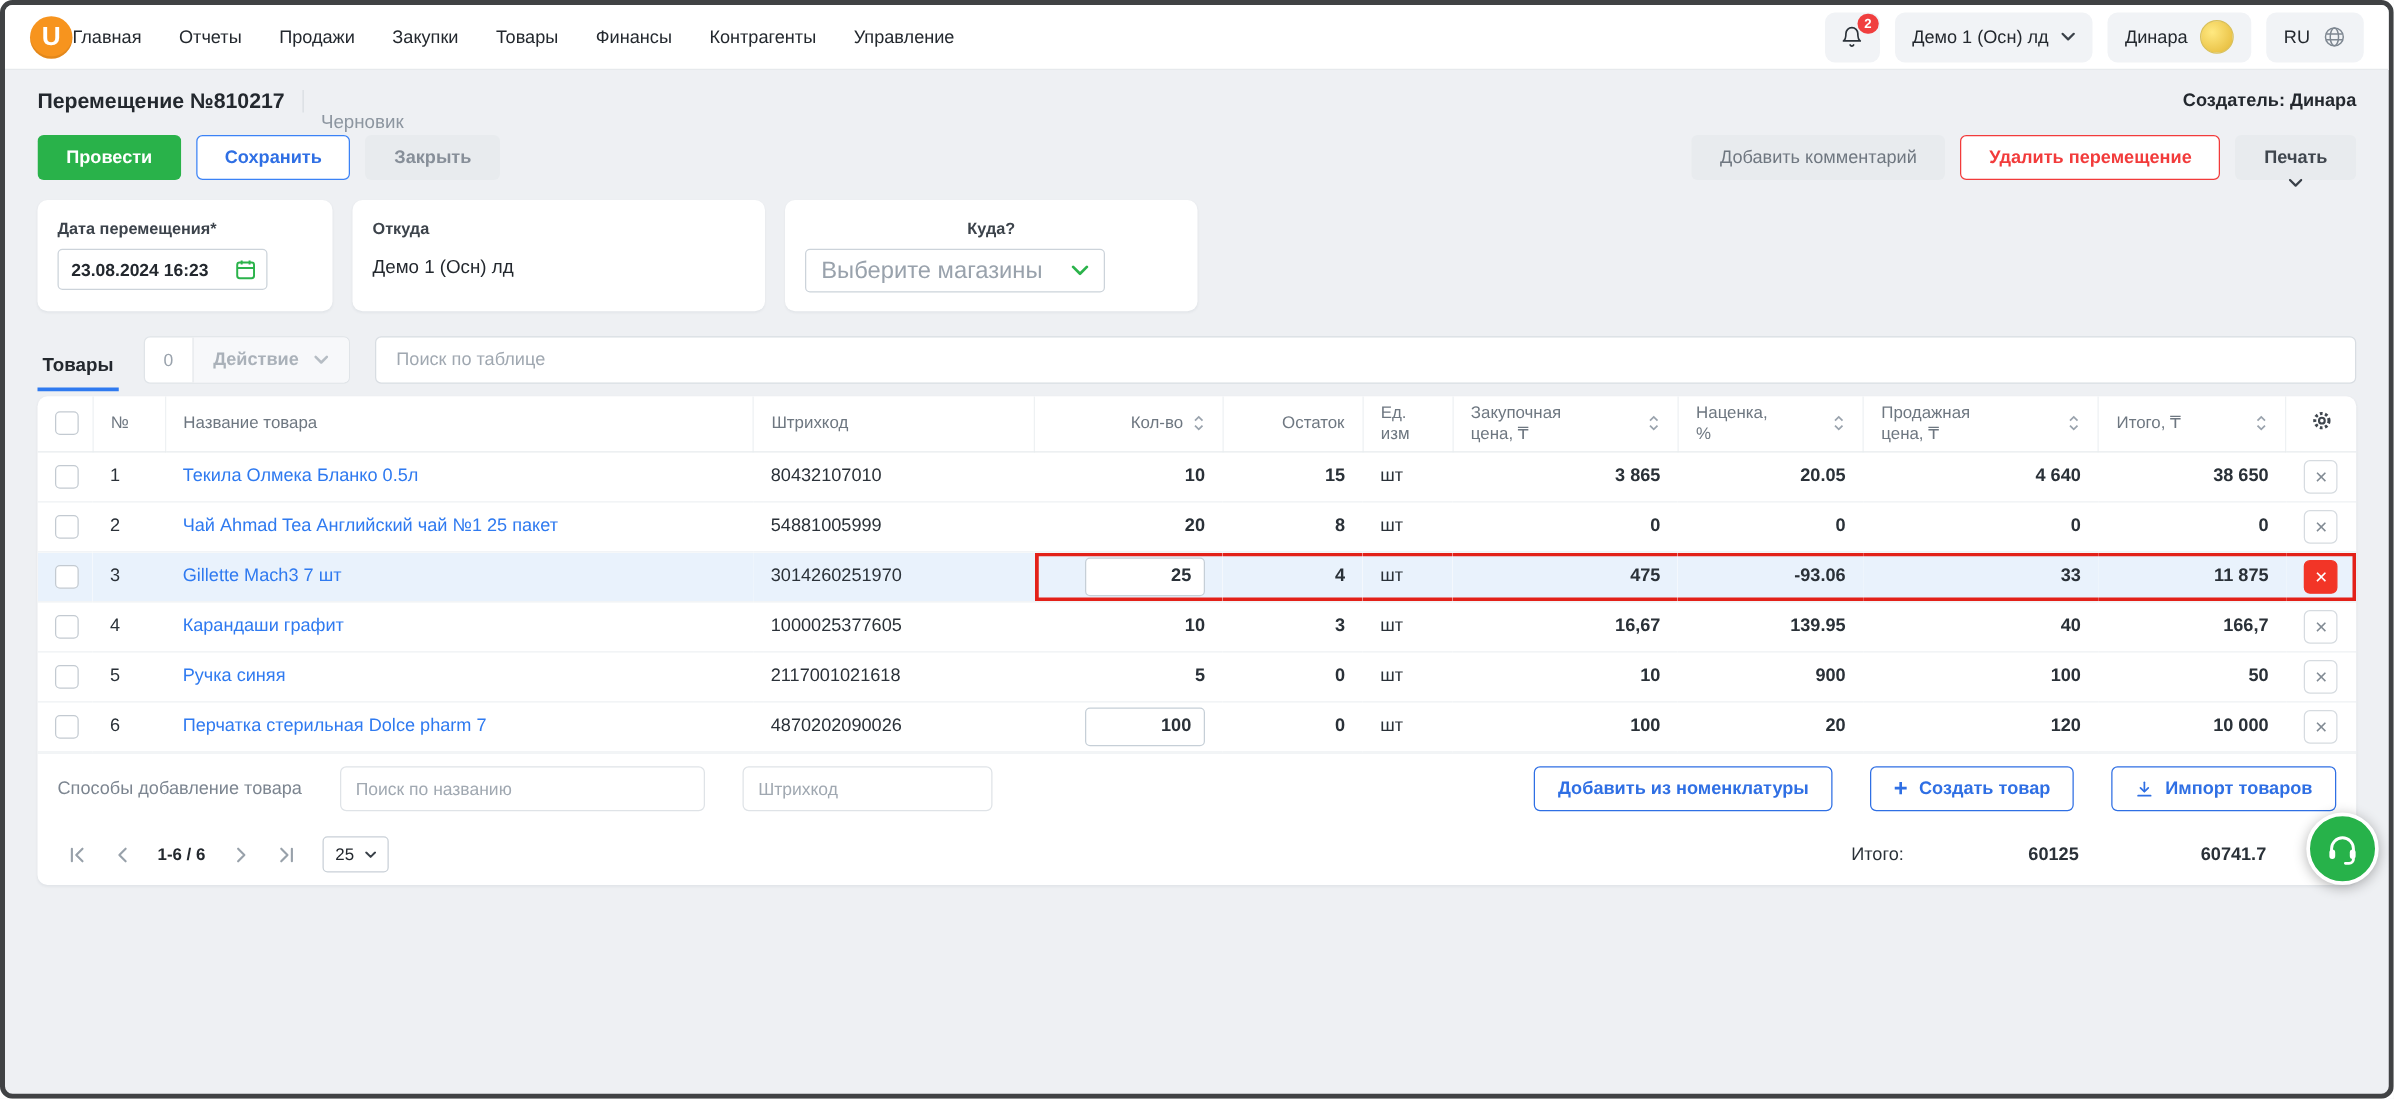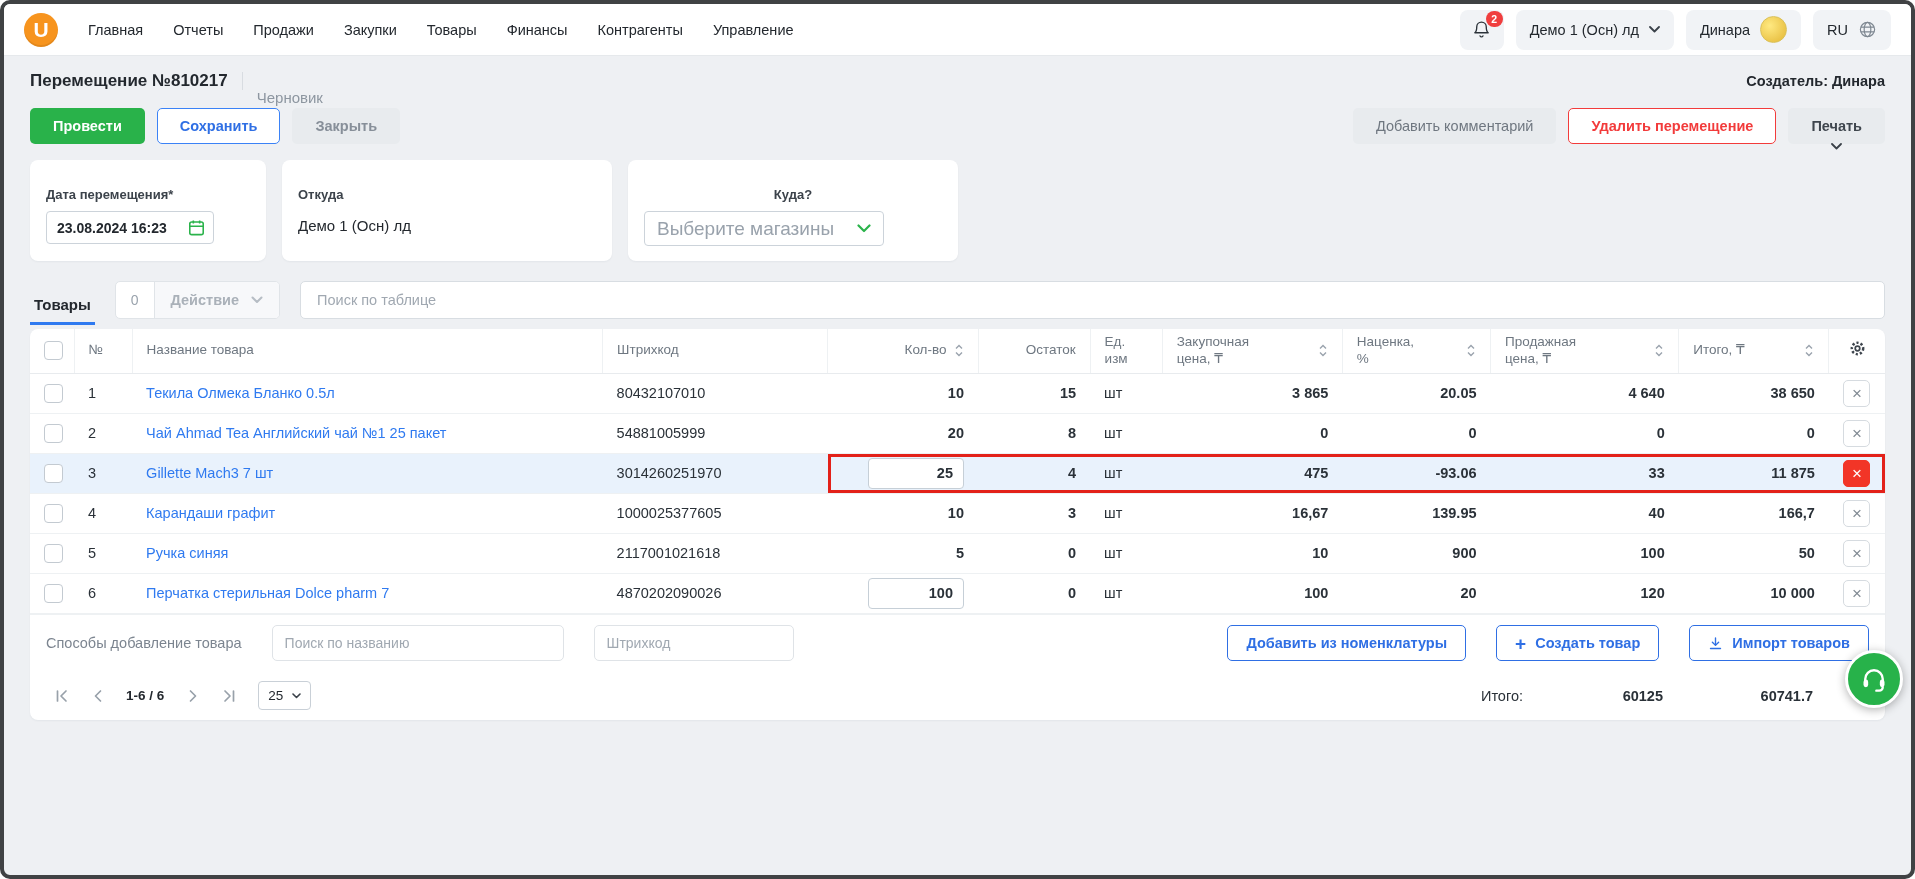--- a/index.html
+++ b/index.html
@@ -3,21 +3,21 @@
 <meta charset="utf-8">
 <style>
   * { margin:0; padding:0; box-sizing:border-box; }
   html,body { width:1915px; height:879px; }
   body { font-family:"Liberation Sans","DejaVu Sans",sans-serif; background:#fff; }
   .frame { position:relative; width:1915px; height:879px; border:4px solid #404244; border-radius:10px; background:#eef0f3; overflow:hidden; }
 
   
   .topnav { height:52px; background:#fff; border-bottom:1px solid #e6e9ec; display:flex; align-items:center; padding:0 20px; }
   .logo { width:34px; height:34px; border-radius:50%; background:#f7941e; color:#fff; font-weight:bold; font-size:21px; display:flex; align-items:center; justify-content:center; cursor:pointer; box-shadow:inset 0 -2px 0 rgba(0,0,0,.08); }
-  .menu { display:flex; gap:30px; margin-left:30px; }
+  .menu { display:flex; gap:30px; }
   .menu a { color:#23282e; font-size:14.5px; font-weight:500; text-decoration:none; cursor:pointer; white-space:nowrap; }
   .nav-right { margin-left:auto; display:flex; align-items:center; gap:12px; }
   .nav-chip { background:#f1f3f6; border-radius:8px; height:40px; display:flex; align-items:center; gap:10px; padding:0 14px; font-size:14.5px; font-weight:500; color:#23282e; cursor:pointer; white-space:nowrap; }
   .bell-wrap { position:relative; width:44px; justify-content:center; padding:0; }
   .badge { position:absolute; top:1px; right:1px; background:#f03e3e; color:#fff; border-radius:9px; font-size:10.5px; min-width:17px; height:16px; display:flex; align-items:center; justify-content:center; padding:0 4px; font-weight:bold; }
   .avatar { width:27px; height:27px; border-radius:50%; background:radial-gradient(circle at 35% 35%, #ffe981, #e3b634); border:1px solid #d9c05a; }
   .chev { color:#3a4149; display:flex; }
 
   
   .content { padding:12px 26px 0; }
@@ -33,21 +33,21 @@
   .btn-green { background:#29b24a; color:#fff; }
   .btn-blue-outline { background:#fff; border-color:#3b82f6; color:#2f6fe4; }
   .btn-gray { background:#e8ebee; color:#878f99; }
   .btn-muted { color:#6f7780; font-weight:400; }
   .btn-red-outline { background:#fff; border-color:#f23b3b; color:#f23b3b; }
   .btn-print { color:#3f464e;flex-direction:column; }
   .spacer { flex:1; }
 
   
   .form-row { display:flex; gap:16px; margin-top:16px; }
-  .card { background:#fff; border-radius:8px; padding:27px 16px 15px; box-shadow:0 1px 2px rgba(25,39,57,.05); }
+  .card { background:#fff; border-radius:8px; padding:15px 16px 15px; box-shadow:0 1px 2px rgba(25,39,57,.05); }
   .card label { font-size:13px; font-weight:bold; color:#3c434b; display:block; margin-bottom:9px; }
   .card-date { width:236px; }
   .card-from { width:330px; }
   .card-to { width:330px;text-align:center; }
   .input-wrap { position:relative; width:168px; }
   .text-input { width:100%; height:33px; border:1px solid #ccd3da; border-radius:4px; padding:0 30px 0 10px; font-size:14px; font-weight:bold; color:#23282e; font-family:inherit; }
   .cal-icon { position:absolute; right:8px; top:7px; cursor:pointer; }
   .from-value { font-size:15px; color:#23282e; padding-top:6px; }
   .select { width:240px; height:35px; border:1px solid #ccd3da; border-radius:4px; display:flex; align-items:center; justify-content:space-between; padding:0 12px; cursor:pointer; background:#fff; }
   .select .placeholder { font-size:19px; color:#99a2ac; }

